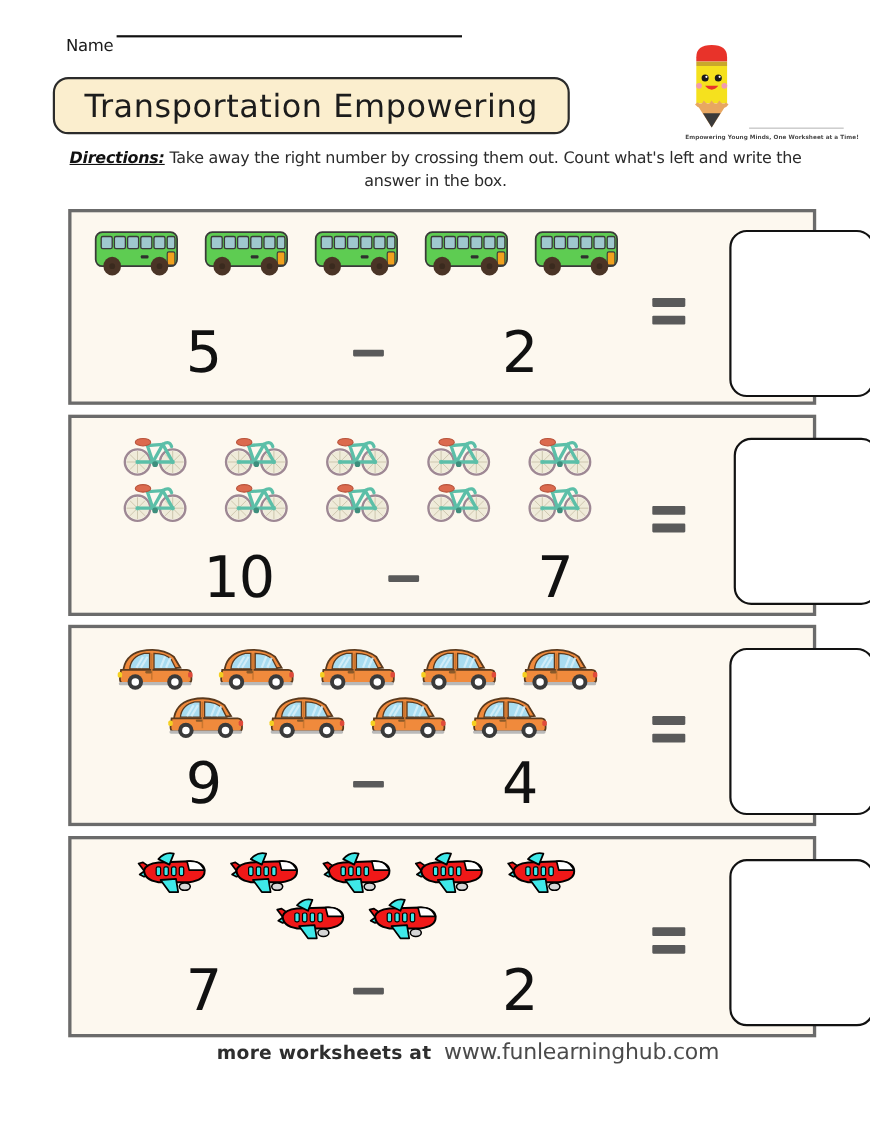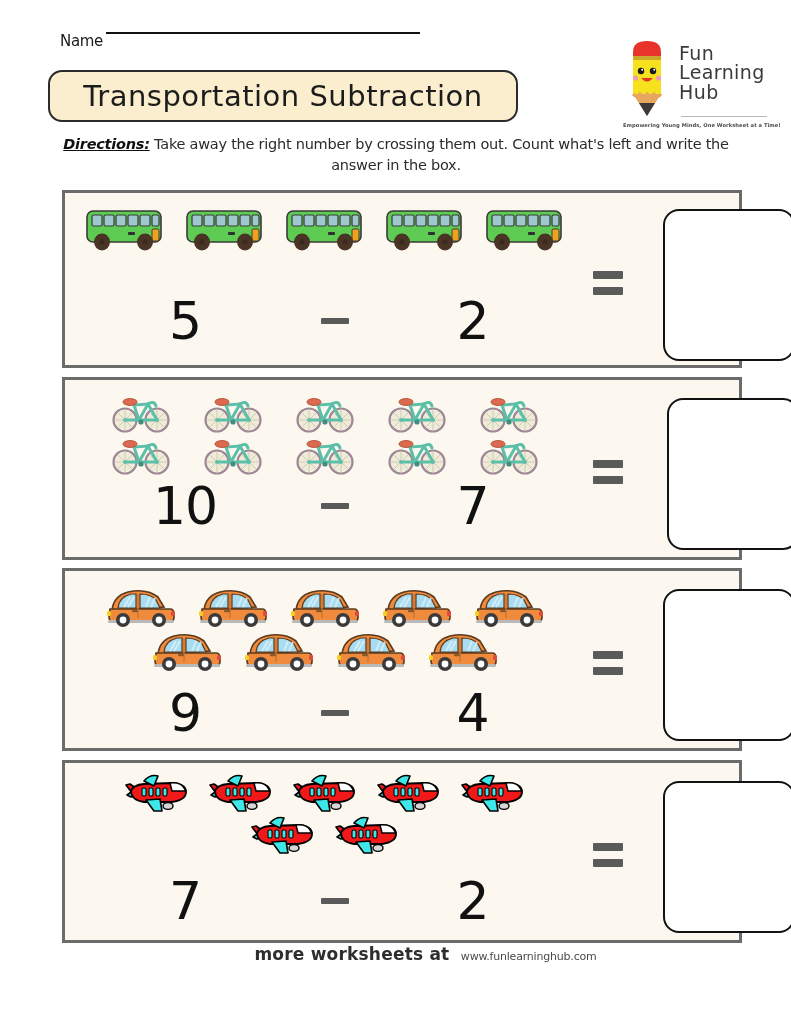--- a/index.html
+++ b/index.html
@@ -219,36 +219,36 @@
   }
   #footer-strong {
     font-family: "DejaVu Sans", sans-serif;
     font-size: 17px;
     font-weight: bold;
     color: #2e2e2e;
     letter-spacing: 0.2px;
   }
   #footer-url {
     font-family: "DejaVu Sans", sans-serif;
-    font-size: 11px;
+    font-size: 20px;
     color: #4b4b4b;
     letter-spacing: -0.2px;
     margin-left: 7px;
   }
 </style>
 </head>
 <body>
 
 <div id="name-row">
   <span id="name-label">Name</span>
   <span id="name-line"></span>
 </div>
 
 <div id="title-banner">
-  <span id="title-text">Transportation Subtraction</span>
+  <span id="title-text">Transportation Empowering</span>
 </div>
 
 <div id="logo">
   <svg id="logo-pencil" width="56" height="84" viewBox="0 0 56 84">
 
     <path d="M14 14 Q14 3 28 3 Q42 3 42 14 L42 18 L14 18 Z" fill="#E8332A"></path>
     <rect x="14" y="18" width="28" height="4" fill="#C9A82B"></rect>
 
     <rect x="14" y="22" width="28" height="34" fill="#F5E11E"></rect>
 
@@ -258,25 +258,20 @@
     <circle cx="35.2" cy="31.8" r="1" fill="#fff"></circle>
     <circle cx="16.5" cy="40" r="2.6" fill="#F29BB0"></circle>
     <circle cx="39.5" cy="40" r="2.6" fill="#F29BB0"></circle>
     <path d="M22 40 Q28 47 34 40 Z" fill="#E8332A"></path>
 
     <path d="M14 56 L42 56 L28 78 Z" fill="#E8A761"></path>
     <path d="M20 65 L36 65 L28 78 Z" fill="#3a3a3a"></path>
 
     <path d="M14 56 q4 5 7 0 q4 5 7 0 q4 5 7 0 q4 5 7 0" fill="none" stroke="#E8A761" stroke-width="3"></path>
   </svg>
-  <div id="logo-words">
-    <span class="logo-word">Fun</span>
-    <span class="logo-word">Learning</span>
-    <span class="logo-word">Hub</span>
-  </div>
   <div id="logo-rule"></div>
   <div id="logo-tagline">Empowering Young Minds, One Worksheet at a Time!</div>
 </div>
 
 <div id="directions">
   <span id="directions-label">Directions:</span>
   <span>Take away the right number by crossing them out. Count what's left and write the answer in the box.</span>
 </div>
 
 <div id="rows-host">
@@ -713,21 +708,21 @@
         <path d="M29 28 L47 28"></path>
         <path d="M38 12 Q44 8 46 14"></path>
         <path d="M24 13 L21 10"></path>
       </g>
       <ellipse cx="20" cy="10" rx="7" ry="3.4" fill="#DC6A4E" stroke="#B8543C" stroke-width="1"></ellipse>
       <circle cx="31" cy="30" r="2.6" fill="#3e8f7d"></circle>
     </svg>
           </div>
         </div>
       </div>
-      <div class="equation" style="top: 96px;">
+      <div class="equation" style="top: 116px; padding-left: 32px;">
         <div class="eq-num eq-minuend">10</div>
         <div class="eq-op">
           <span></span>
         </div>
         <div class="eq-num eq-subtrahend">7</div>
       </div>
       <div class="equals-sign" style="top: 80px;">
         <i></i>
         <i></i>
       </div>

